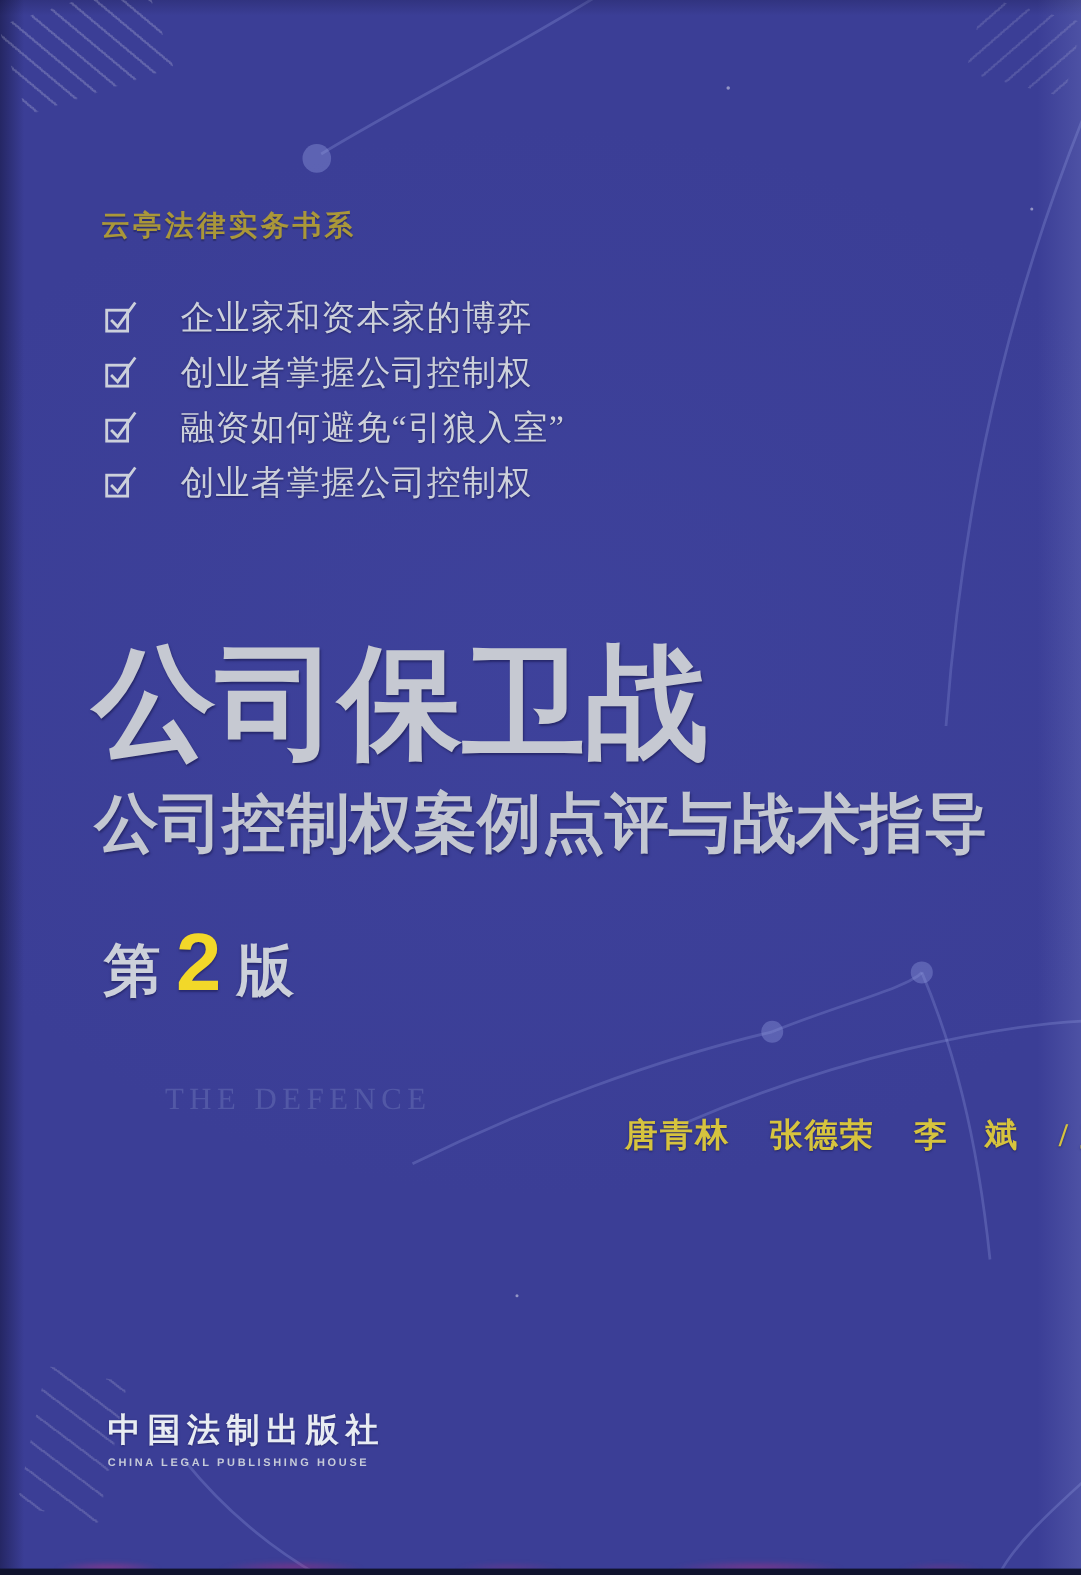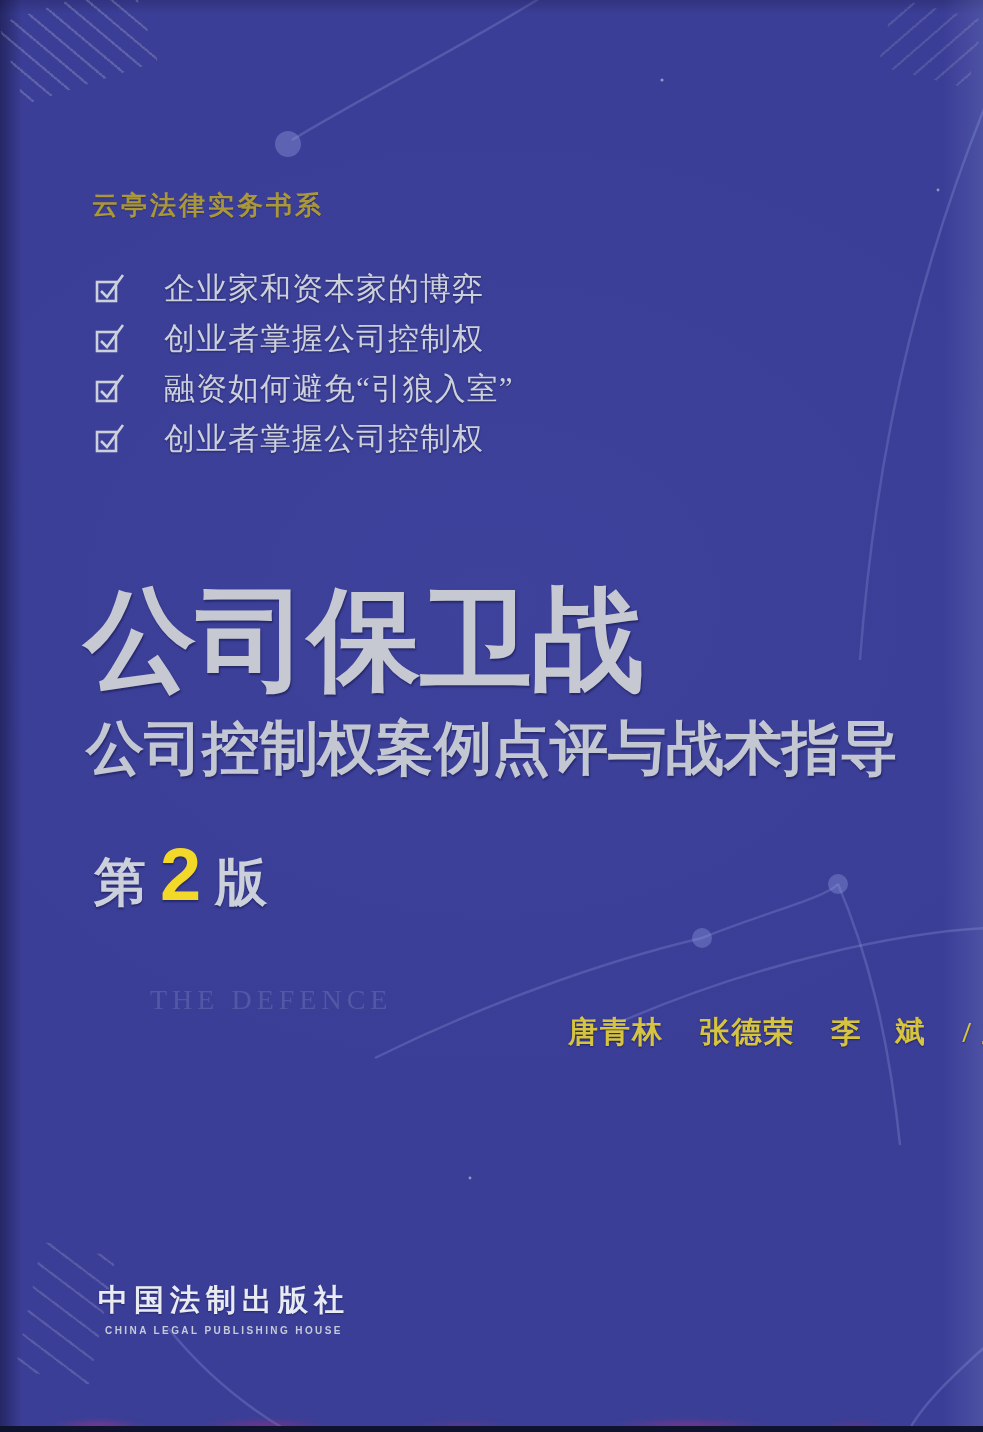--- a/index.html
+++ b/index.html
@@ -68,21 +68,21 @@
     font-size:30px;font-weight:700;color:#d6c33e;letter-spacing:2px;
     white-space:nowrap;text-shadow:0 1px 2px rgba(10,10,50,.5);}
   .authors span{margin-right:26px;}
   .authors .role{margin-right:0;}
 
   .publisher{position:absolute;left:98px;top:1280px;z-index:10;}
   .publisher-cn{font-family:"Liberation Sans", sans-serif;font-size:30px;
     font-weight:700;letter-spacing:6px;color:#e8ecf2;
     text-shadow:0 1px 2px rgba(10,10,50,.45);}
   .publisher-en{font-family:"Liberation Sans", sans-serif;font-size:10px;
-    font-weight:700;letter-spacing:2.4px;color:#c6cbd9;margin-top:4px;text-align:center;}
+    font-weight:700;letter-spacing:2.4px;color:#c6cbd9;margin-top:4px;}
 </style>
 </head>
 <body>
 
 <div class="stage">
 
   <svg class="decor" width="983" height="1432" viewBox="0 0 983 1432">
     <g stroke="rgba(150,160,225,0.28)" stroke-width="2.5" fill="none">
       <path d="M 585 -30 C 480 38, 360 98, 292 140"></path>
       <path d="M 1000 70 C 928 240, 878 420, 860 660"></path>

